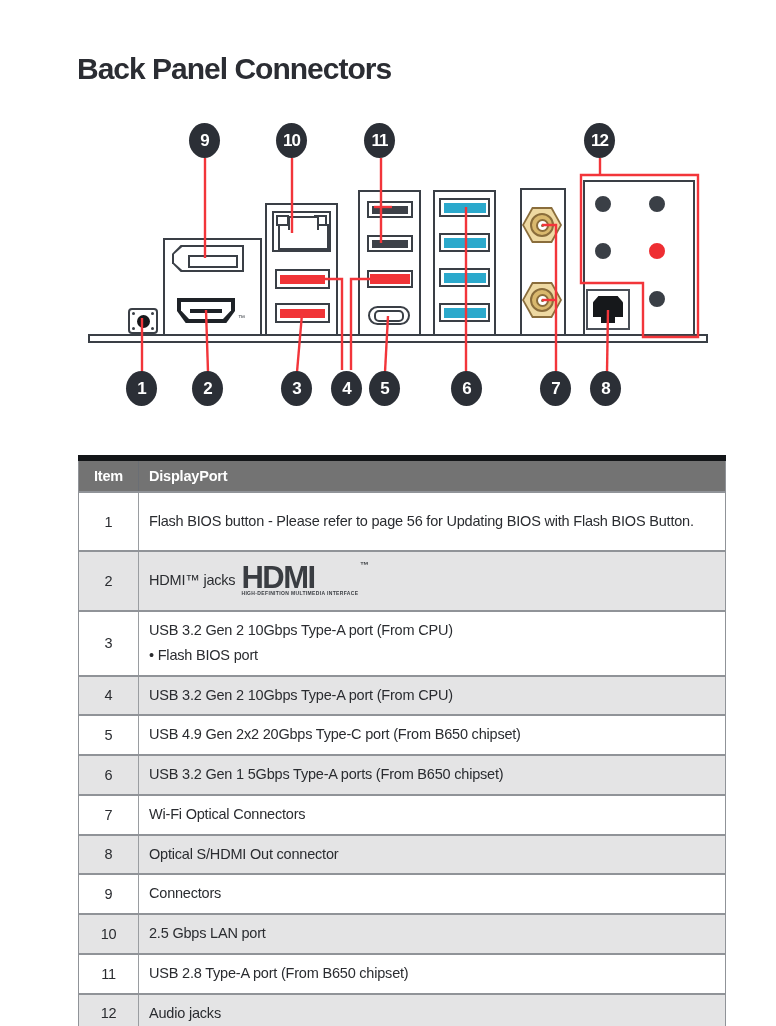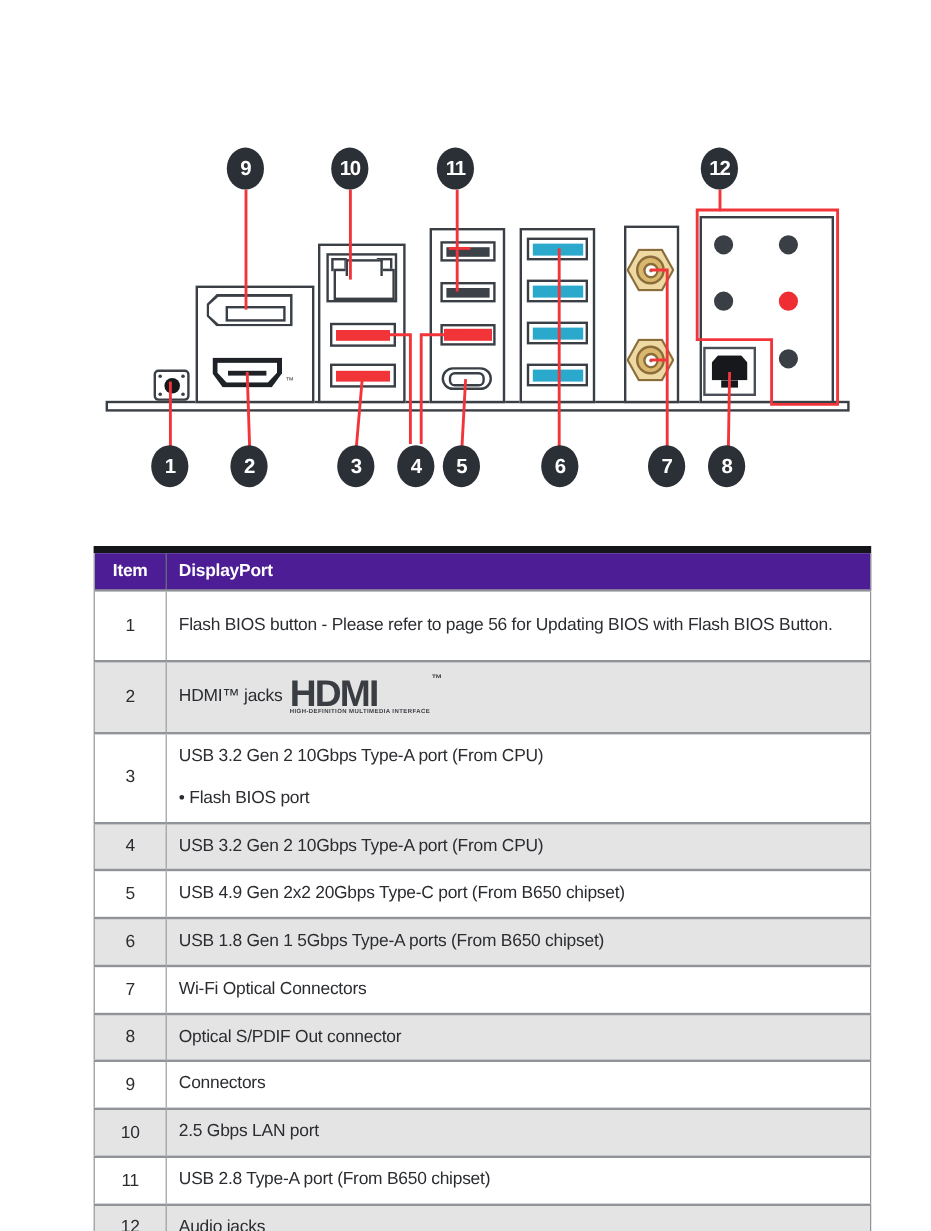--- a/index.html
+++ b/index.html
@@ -68,41 +68,42 @@
   .opt .nub{position:absolute;left:13px;top:26px;width:14px;height:6px;background:#16181b;}
 
   .redsvg{left:0;top:0;z-index:5;pointer-events:none;}
 
   
   .tblwrap{left:78px;top:455px;width:648px;}
   .bar-black{height:6px;background:#131518;}
   table.ctable{border-collapse:collapse;width:648px;table-layout:fixed;
     border-left:1px solid #909398;border-right:1px solid #909398;}
   table.ctable td,table.ctable th{box-sizing:border-box;font-size:14.5px;letter-spacing:-0.2px;}
-  .hrow th{background:#4c1d95;color:#fff;font-weight:700;height:31px;text-align:left;vertical-align:middle;}
+  .hrow th{background:#737373;color:#fff;font-weight:700;height:31px;text-align:left;vertical-align:middle;}
   .hrow th.h-item{width:60px;text-align:center;border-right:1.5px solid #6a6e74;}
   .hrow th.h-desc{padding-left:10px;}
   .brow td{border-top:2px solid #909398;vertical-align:middle;}
   .brow .c-item{text-align:center;color:#2a2c30;border-right:1.5px solid #9a9da1;}
   .brow .c-desc{padding:8px 12px 8px 10px;color:#2a2c30;line-height:1.5;}
   .brow.alt td{background:#e4e4e5;}
-  .bullet-line{margin-top:13px;}
+  .bullet-line{margin-top:3px;}
 
   
   .hdmi-cell{display:flex;align-items:center;gap:6px;}
   .hdmi-logo{display:inline-block;position:relative;line-height:0.78;color:#3a3d42;padding-right:10px;}
   .hdmi-word{font-size:31px;font-weight:700;letter-spacing:-1.5px;}
   .hdmi-tm{position:absolute;right:0;top:-4px;font-size:9px;font-weight:700;}
   .hdmi-tag{display:block;font-size:5px;font-weight:700;letter-spacing:0.35px;margin-top:1px;white-space:nowrap;}
 </style>
 </head>
 <body>
 
 <div class="page">
 
+  <div class="abs title">Back Panel Connectors</div>
 
   <div class="abs shelf"></div>
 
   <div class="abs fbtn">
     <span class="dot d1"></span>
     <span class="dot d2"></span>
     <span class="dot d3"></span>
     <span class="dot d4"></span>
     <span class="plunger"></span>
   </div>
@@ -290,31 +291,31 @@
         <td class="c-desc">USB 3.2 Gen 2 10Gbps Type-A port (From CPU)</td>
       </tr>
 
       <tr class="brow" style="height:36px;">
         <td class="c-item">5</td>
         <td class="c-desc">USB 4.9 Gen 2x2 20Gbps Type-C port (From B650 chipset)</td>
       </tr>
 
       <tr class="brow alt" style="height:37px;">
         <td class="c-item">6</td>
-        <td class="c-desc">USB 1.8 Gen 1 5Gbps Type-A ports (From B650 chipset)</td>
+        <td class="c-desc">USB 3.2 Gen 1 5Gbps Type-A ports (From B650 chipset)</td>
       </tr>
 
       <tr class="brow" style="height:36px;">
         <td class="c-item">7</td>
         <td class="c-desc">Wi-Fi Optical Connectors</td>
       </tr>
 
       <tr class="brow alt" style="height:36px;">
         <td class="c-item">8</td>
-        <td class="c-desc">Optical S/PDIF Out connector</td>
+        <td class="c-desc">Optical S/HDMI Out connector</td>
       </tr>
 
       <tr class="brow" style="height:37px;">
         <td class="c-item">9</td>
         <td class="c-desc">Connectors</td>
       </tr>
 
       <tr class="brow alt" style="height:36px;">
         <td class="c-item">10</td>
         <td class="c-desc">2.5 Gbps LAN port</td>

